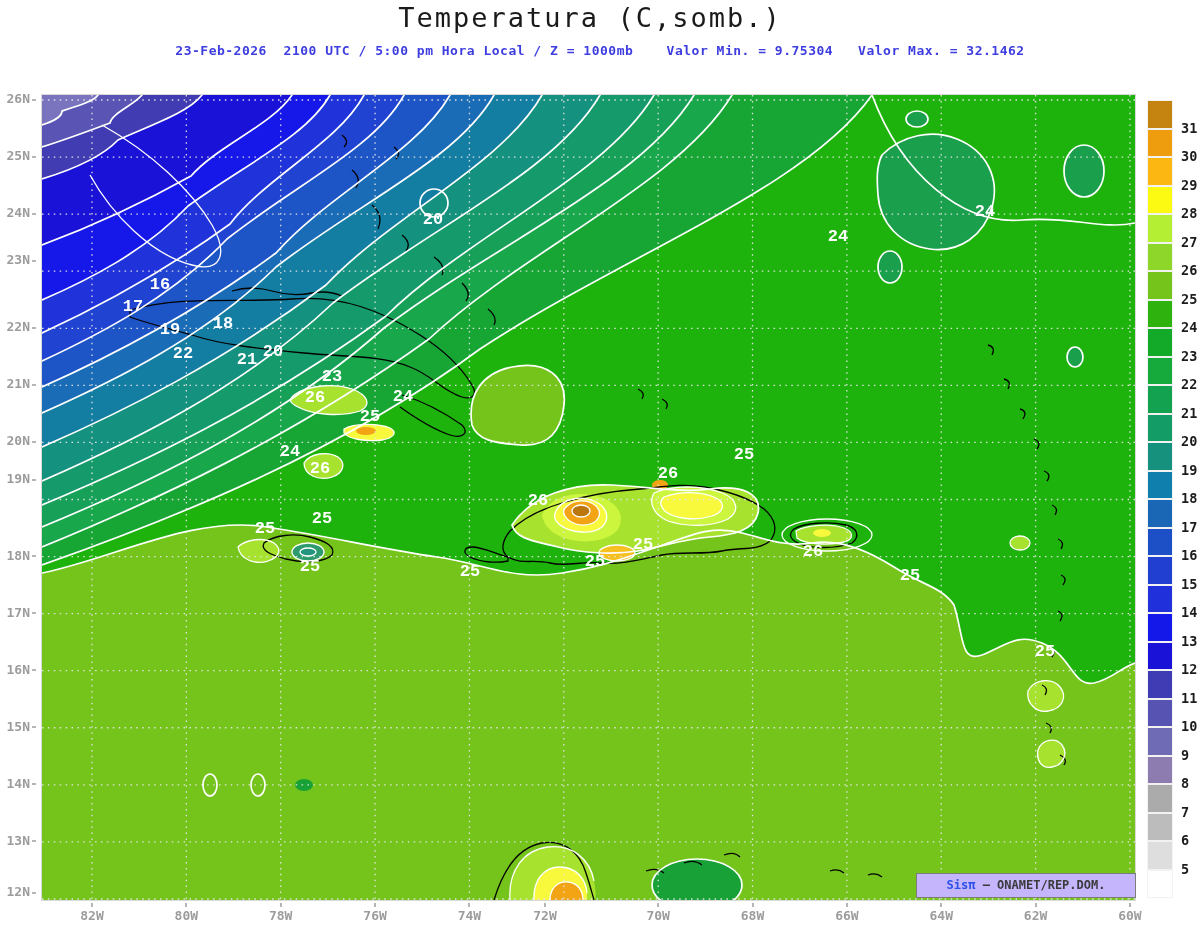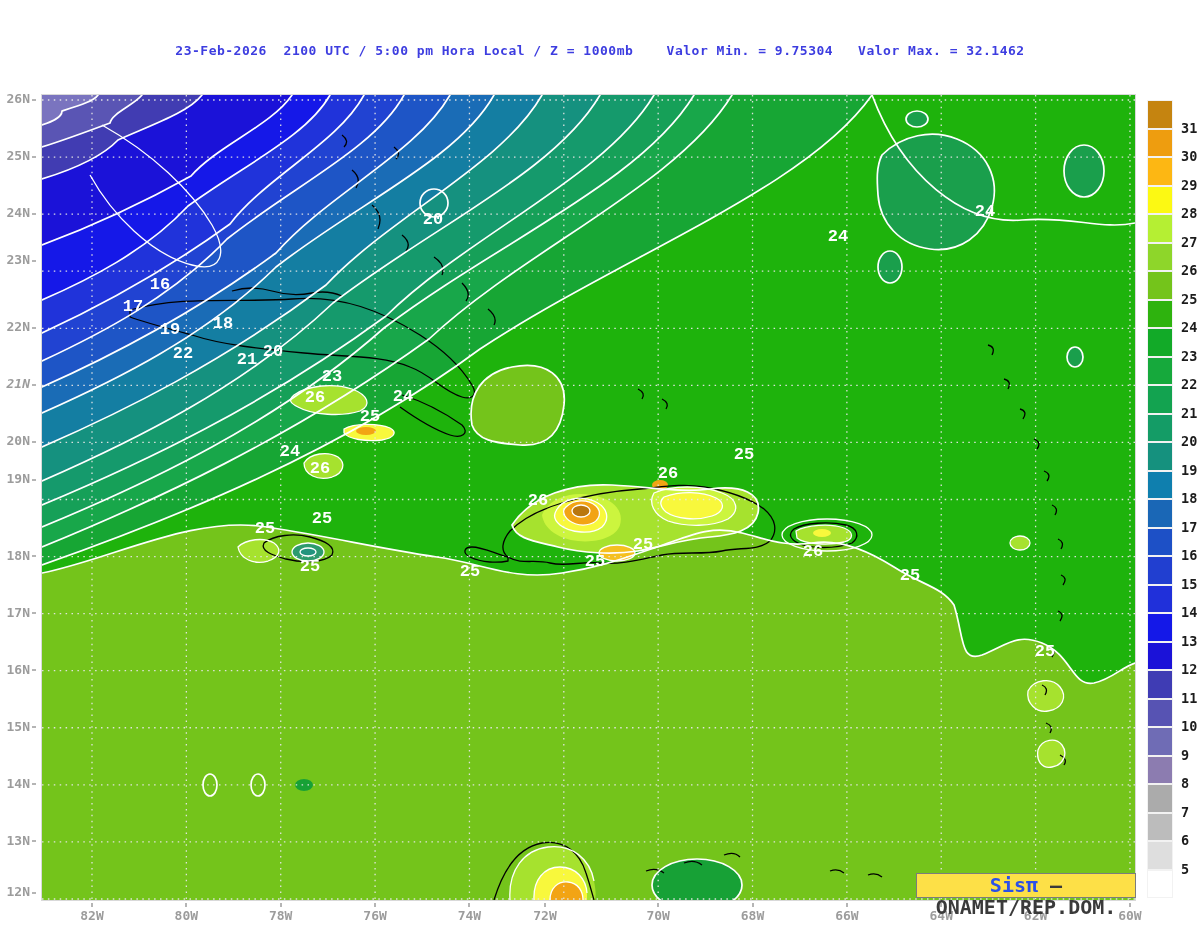--- a/index.html
+++ b/index.html
@@ -11,44 +11,45 @@
         font-size:13px;font-weight:700;color:#3d3de0;letter-spacing:.5px;white-space:pre;}
   .sub2{position:absolute;top:65px;left:0;width:1200px;text-align:center;
         font-size:15.5px;font-weight:700;color:#22a5f5;letter-spacing:.4px;white-space:pre;}
   #map-wrap{position:absolute;left:42px;top:95px;width:1093px;height:805px;outline:1px solid #d9d9d9;}
   .lat-label{position:absolute;left:2px;width:34px;text-align:right;font-size:13px;font-weight:700;color:#9c9c9c;}
   .lat-label::after{content:"";display:inline-block;width:4px;height:2px;background:#b5b5b5;margin-left:2px;vertical-align:middle;}
   .lon-label{position:absolute;top:903px;width:44px;text-align:center;font-size:13px;font-weight:700;color:#9c9c9c;}
   .lon-label::before{content:"";display:block;width:2px;height:4px;background:#b5b5b5;margin:0 auto 1px auto;}
   .cb-cell{position:absolute;left:1147px;width:26px;box-sizing:border-box;border:1px solid #f2f2f2;}
   .cb-label{position:absolute;left:1181px;width:26px;font-size:13.5px;font-weight:700;color:#1c1c1c;}
-  #brand-box{position:absolute;left:916px;top:873px;width:218px;height:23px;background:#fde047;
-             border:1px solid #7c7c7c;text-align:center;line-height:22px;font-size:20px;font-weight:700;z-index:6;}
+  #brand-box{position:absolute;left:916px;top:873px;width:218px;height:23px;background:#c4b5fd;
+             border:1px solid #7c7c7c;text-align:center;line-height:22px;font-size:12px;font-weight:700;z-index:6;}
   #brand-box .app{color:#2b50e8;}
   #brand-box .org{color:#3a3a3a;}
   svg .grid{stroke:#e6e6e6;stroke-width:1.3;stroke-dasharray:1.5 4.4;fill:none;opacity:.95;}
   svg .cl{stroke:#ffffff;stroke-width:1.7;fill:none;stroke-linecap:round;}
   svg .cl2{stroke:#ffffff;stroke-width:1.3;fill:none;}
   svg .coast{stroke:#000;stroke-width:1.3;fill:none;stroke-linejoin:round;}
   svg .clabel{font-family:"Liberation Mono",monospace;font-size:17px;font-weight:700;fill:#fff;text-anchor:middle;}
 </style>
 </head>
 <body>
 
 <div id="stage">
 
+  <div class="title">Temperatura (C,somb.)</div>
   <div class="sub1">23-Feb-2026  2100 UTC / 5:00 pm Hora Local / Z = 1000mb    Valor Min. = 9.75304   Valor Max. = 32.1462</div>
 
   <div>
       <div class="lat-label" style="top: 91px;">26N</div>
       <div class="lat-label" style="top: 148.07px;">25N</div>
       <div class="lat-label" style="top: 205.14px;">24N</div>
       <div class="lat-label" style="top: 252px;">23N</div>
       <div class="lat-label" style="top: 319.28px;">22N</div>
-      <div class="lat-label" style="top: 376.35px; font-style: italic;">21N</div>
+      <div class="lat-label" style="top: 376.35px;">21N</div>
       <div class="lat-label" style="top: 433.42px;">20N</div>
       <div class="lat-label" style="top: 471px;">19N</div>
       <div class="lat-label" style="top: 547.56px;">18N</div>
       <div class="lat-label" style="top: 604.63px;">17N</div>
       <div class="lat-label" style="top: 661.7px;">16N</div>
       <div class="lat-label" style="top: 718.77px;">15N</div>
       <div class="lat-label" style="top: 775.84px;">14N</div>
       <div class="lat-label" style="top: 832.91px;">13N</div>
       <div class="lat-label" style="top: 884px;">12N</div>
     </div>

